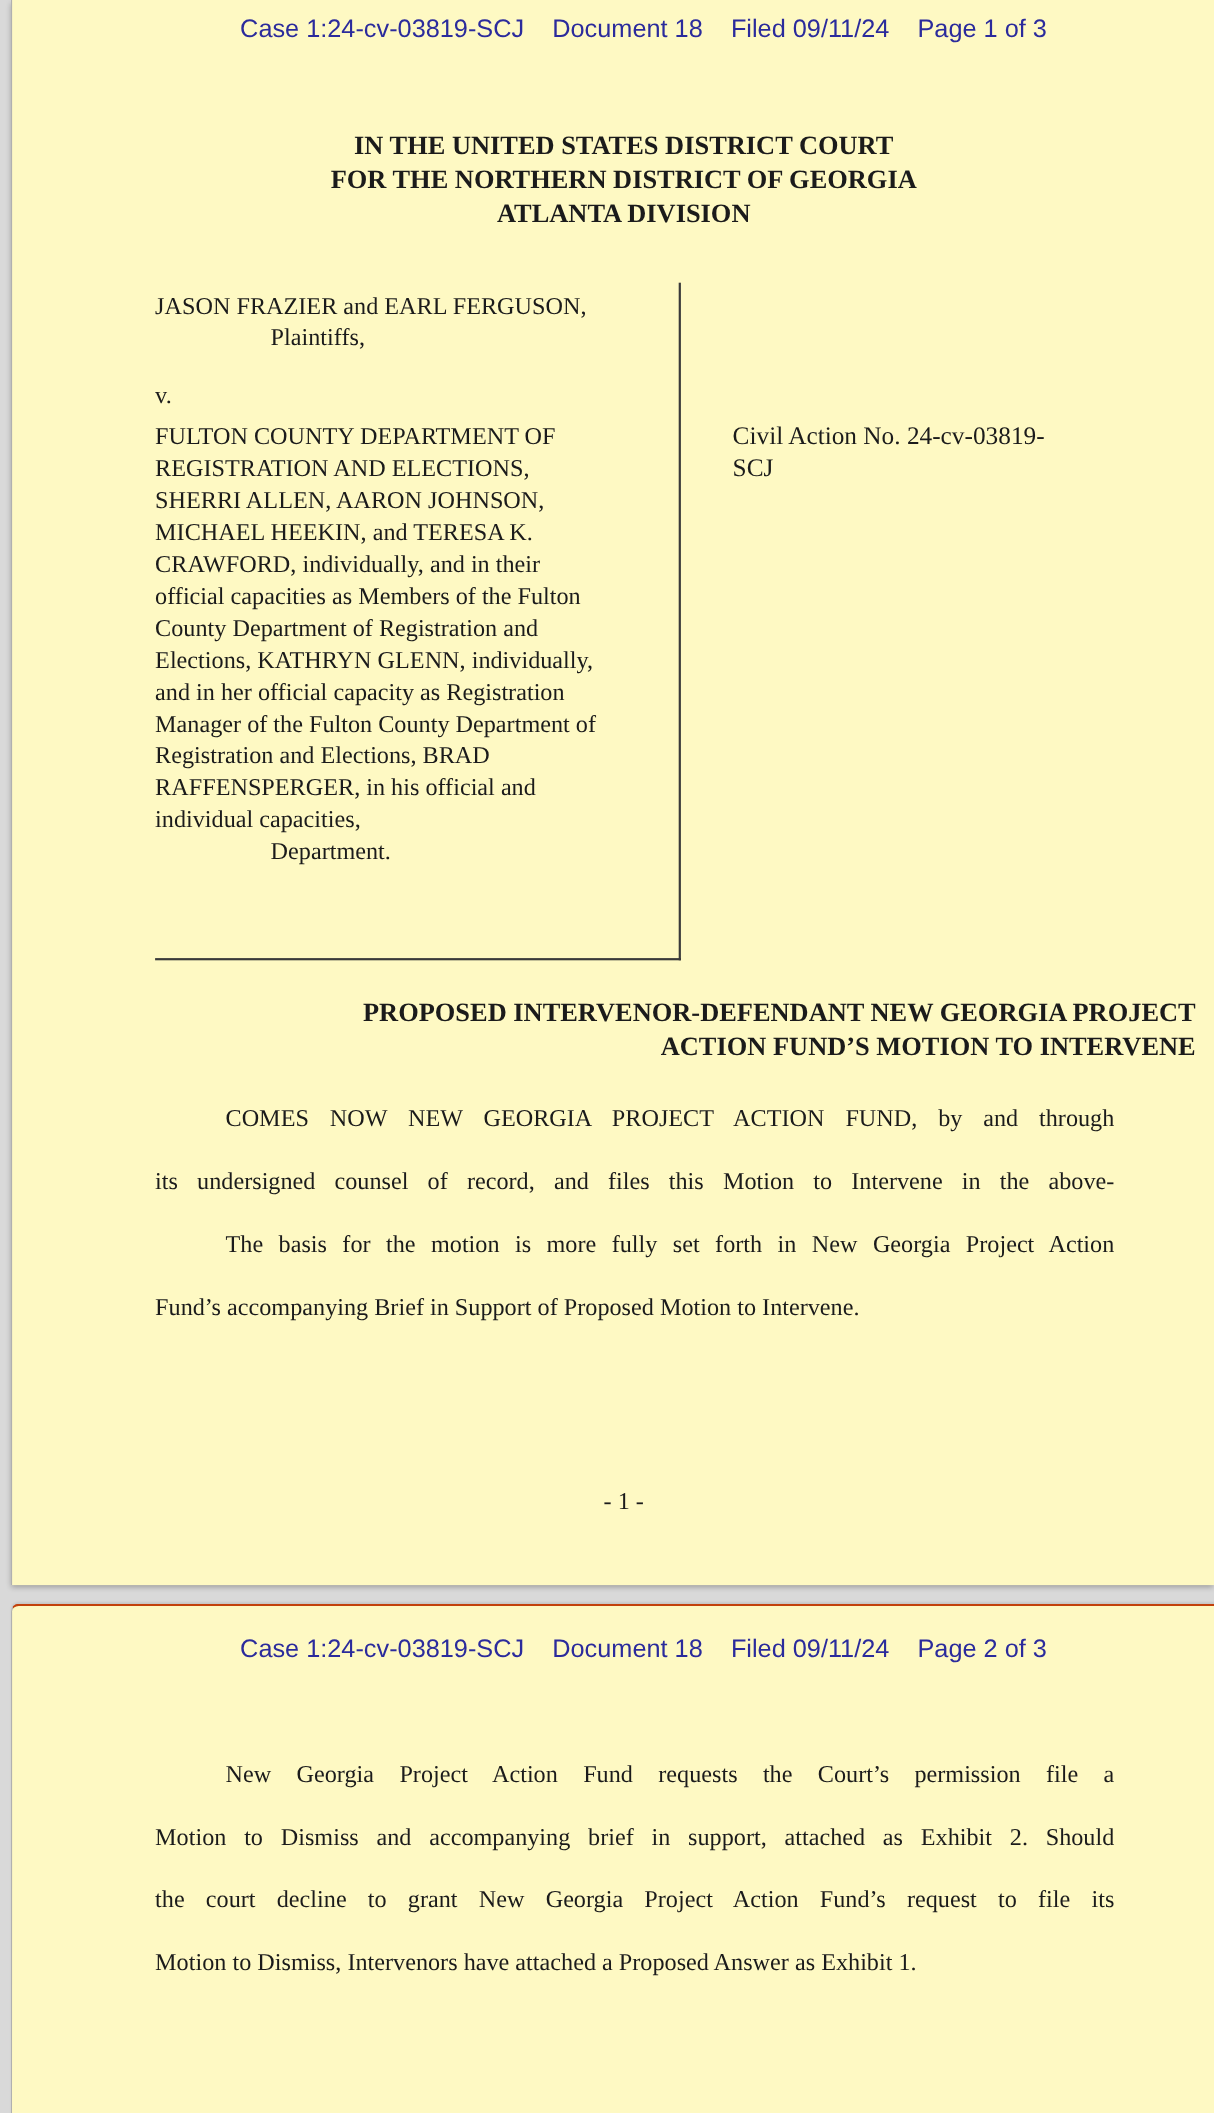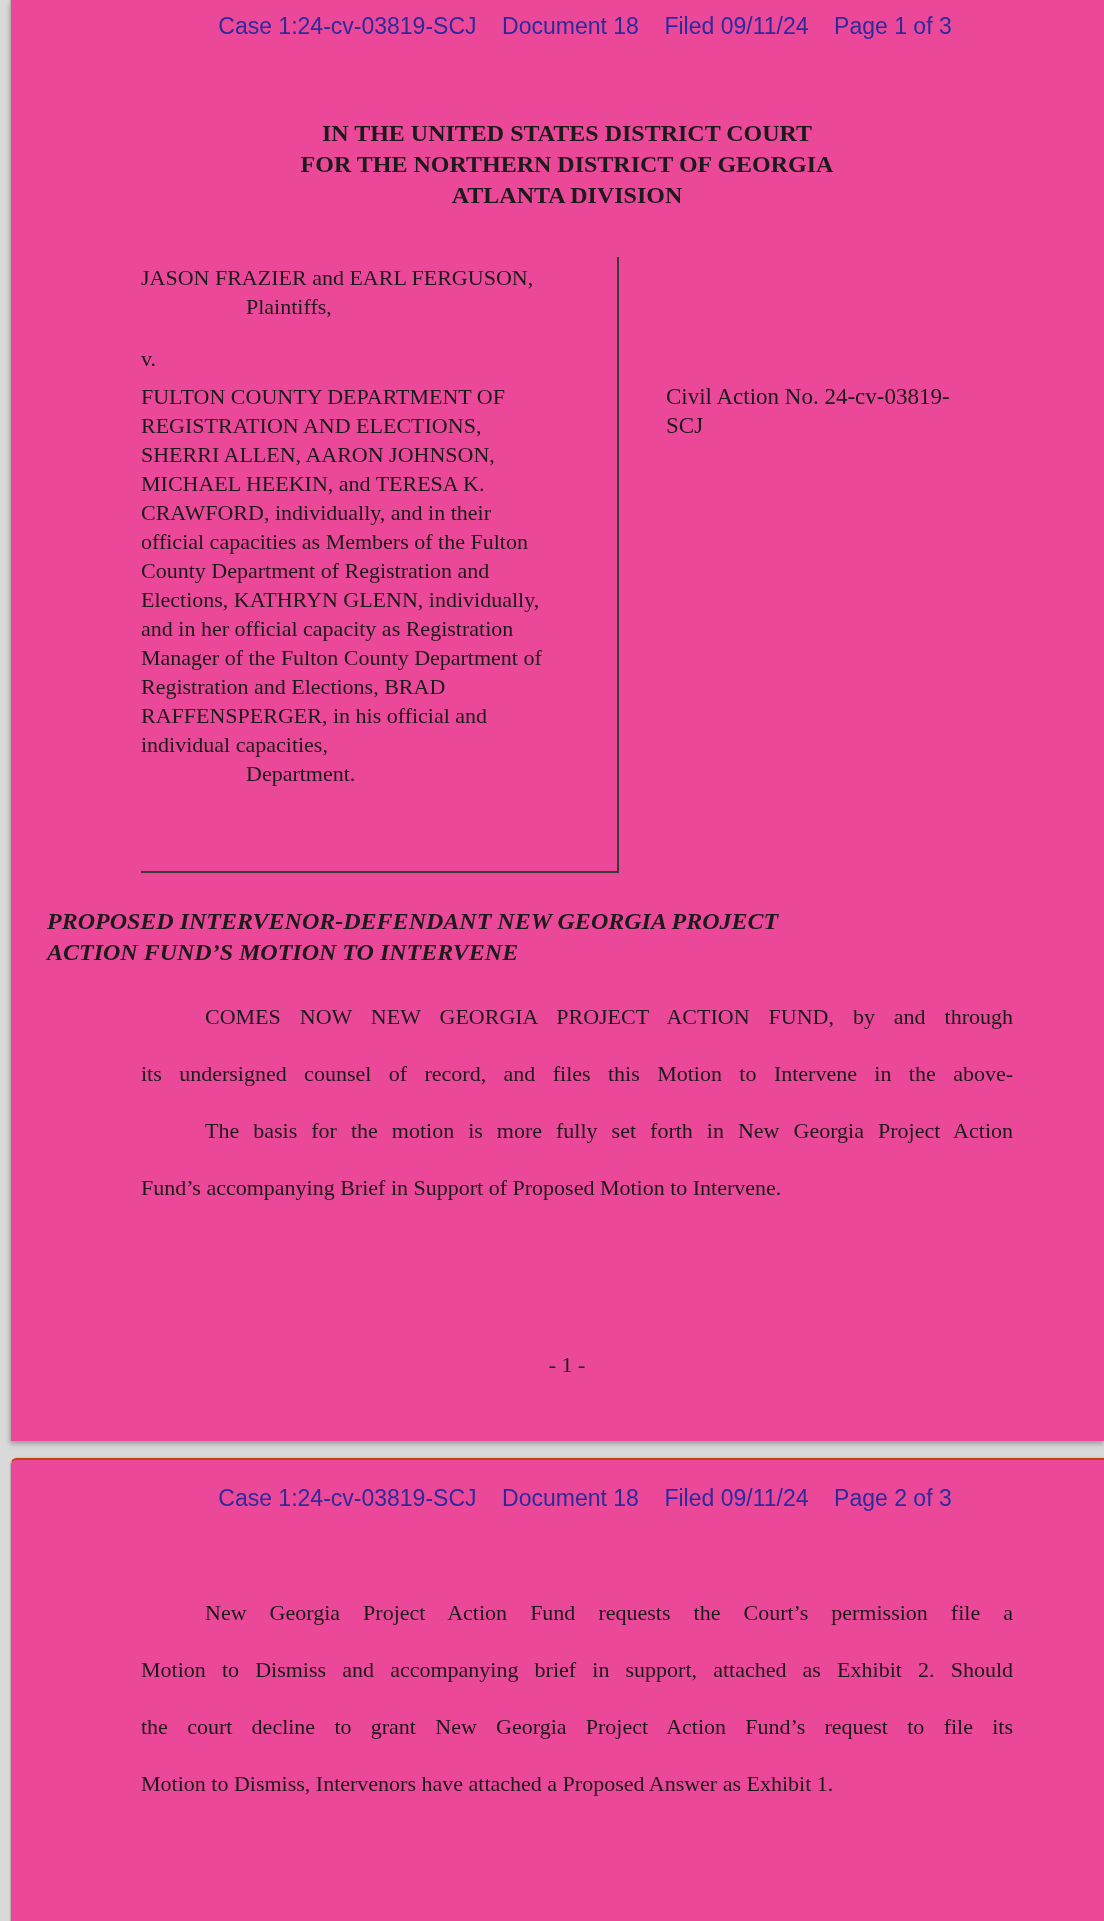--- a/index.html
+++ b/index.html
@@ -14,21 +14,21 @@
   }
   .viewport {
     width: 1104px;
     height: 1921px;
     position: relative;
   }
   .page {
     position: relative;
     margin-left: 10px;
     width: 1093px;
-    background: #ec4899;
+    background: #fef9c3;
     border-left: 1px solid #b0b0b0;
     box-sizing: content-box;
   }
   .page1 {
     height: 1441px;
     box-shadow: 0 3px 5px rgba(0,0,0,0.28);
   }
   .page-gap {
     height: 17px;
   }
@@ -85,26 +85,25 @@
     top: 382px;
     font-size: 23px;
     line-height: 29px;
     white-space: pre-line;
   }
   .motion-title {
     position: absolute;
     top: 906px;
     left: 36px;
     width: 1040px;
-    text-align: left;
+    text-align: right;
     font-weight: bold;
     font-size: 24px;
     line-height: 31px;
     white-space: pre-line;
-    font-style: italic;
   }
   .body-block {
     position: absolute;
     left: 130px;
     width: 872px;
     font-size: 22px;
   }
   .body-block-p1 { top: 988px; }
   .body-block-p2 { top: 124px; }
   .bl {

